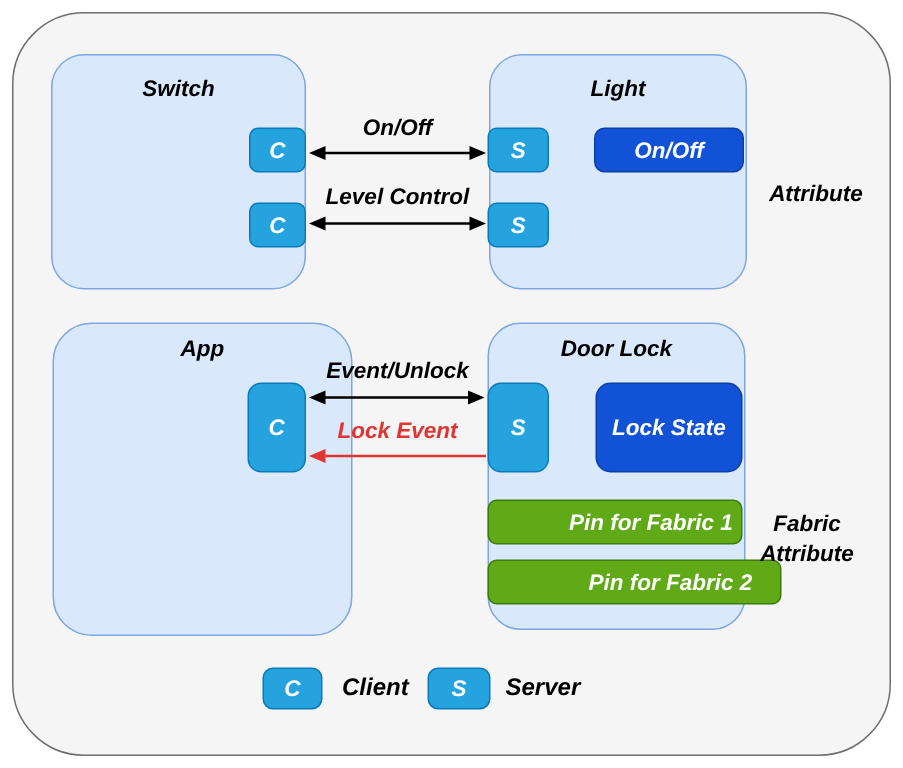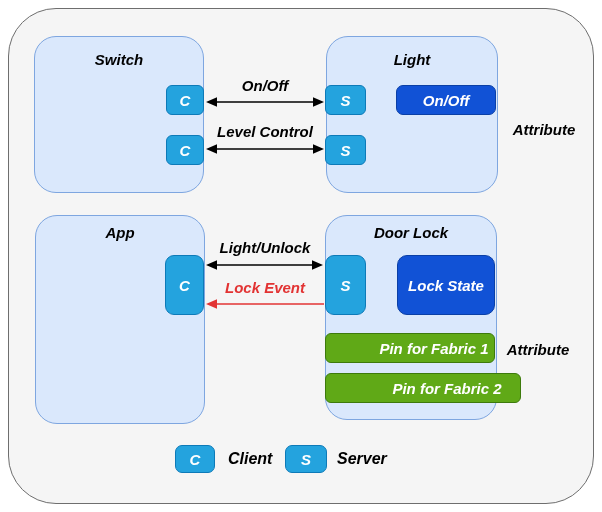--- a/index.html
+++ b/index.html
@@ -13,21 +13,21 @@
   }
   .node{
     position:absolute;background:#dae8fc;border:1px solid #7ea6e0;border-radius:22px;
     box-sizing:border-box;
   }
   .node-title{
     text-align:center;font-weight:bold;font-size:15px;color:#000;
   }
   #node-switch{left:34px;top:36px;width:170px;height:157px;}
   #node-light{left:326px;top:36px;width:172px;height:157px;}
-  #node-app{left:35px;top:215px;width:170px;height:209px;}
+  #node-app{left:35px;top:215px;width:200px;height:209px;border-radius:26px;}
   #node-doorlock{left:325px;top:215px;width:172px;height:205px;}
   #node-switch .node-title,#node-light .node-title{padding-top:14px;}
   #node-app .node-title,#node-doorlock .node-title{padding-top:8px;}
 
   .port{
     position:absolute;background:#24a3de;border:1px solid #0d7ab8;border-radius:6px;
     color:#fff;font-weight:bold;font-size:15px;display:flex;align-items:center;
     justify-content:center;box-sizing:border-box;
   }
   #port-switch-c1{left:166px;top:85px;width:38px;height:30px;}
@@ -128,25 +128,26 @@
       <path d="M323,265 L312,260.3 L312,269.7 Z" fill="#000"></path>
     </g>
     <g>
       <line x1="215" y1="304" x2="324" y2="304" stroke="#e23333" stroke-width="1.7"></line>
       <path d="M206,304 L217,299.3 L217,308.7 Z" fill="#e23333"></path>
     </g>
   </svg>
 
   <div class="edge-label" id="label-onoff">On/Off</div>
   <div class="edge-label" id="label-level">Level Control</div>
-  <div class="edge-label" id="label-lockunlock">Light/Unlock</div>
+  <div class="edge-label" id="label-lockunlock">Event/Unlock</div>
   <div class="edge-label" id="label-lockevent">Lock Event</div>
 
   <div class="side-note" id="note-attribute">Attribute</div>
   <div class="side-note" id="note-fabric">
+    <div>Fabric</div>
     <div>Attribute</div>
   </div>
 
   <div class="legend-chip" id="legend-c">C</div>
   <div class="legend-label" id="legend-client">Client</div>
   <div class="legend-chip" id="legend-s">S</div>
   <div class="legend-label" id="legend-server">Server</div>
 
 </div>
 

